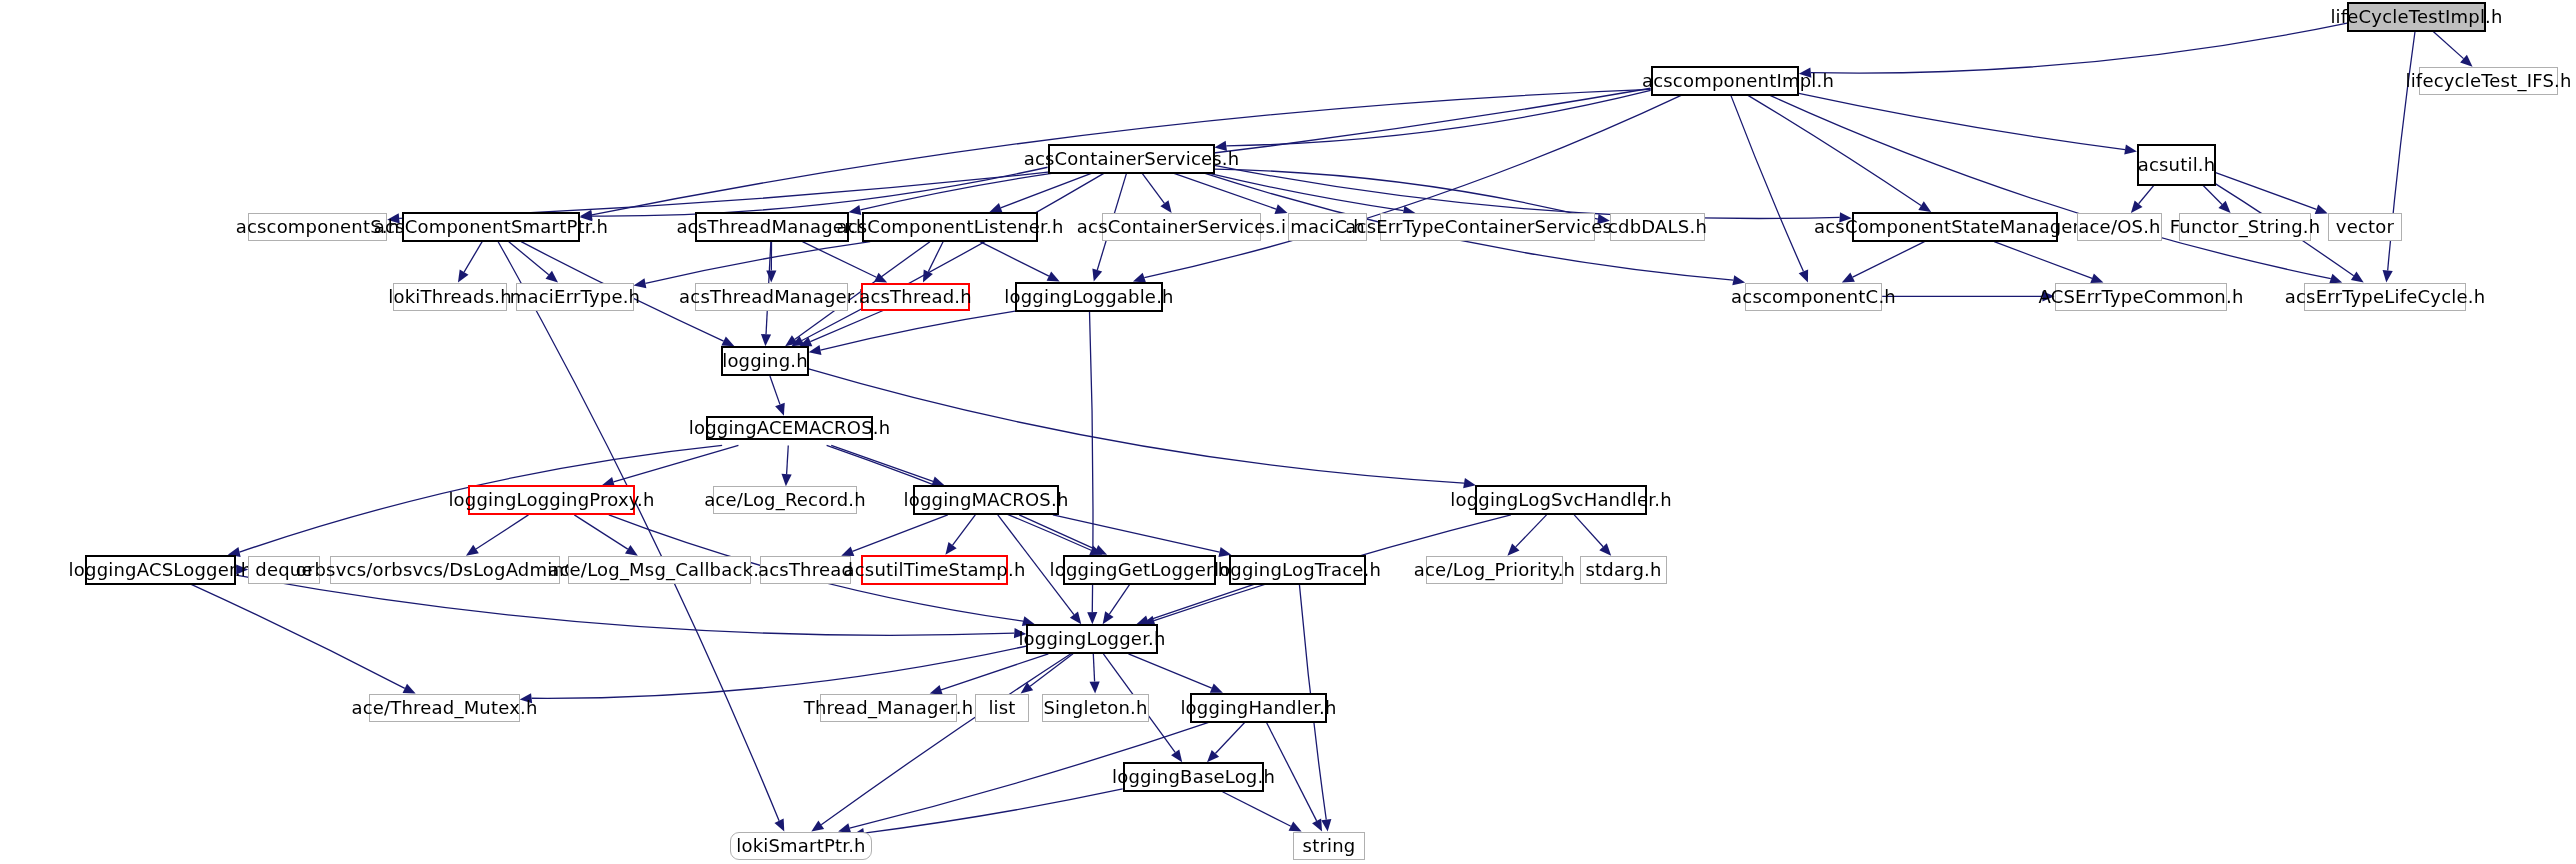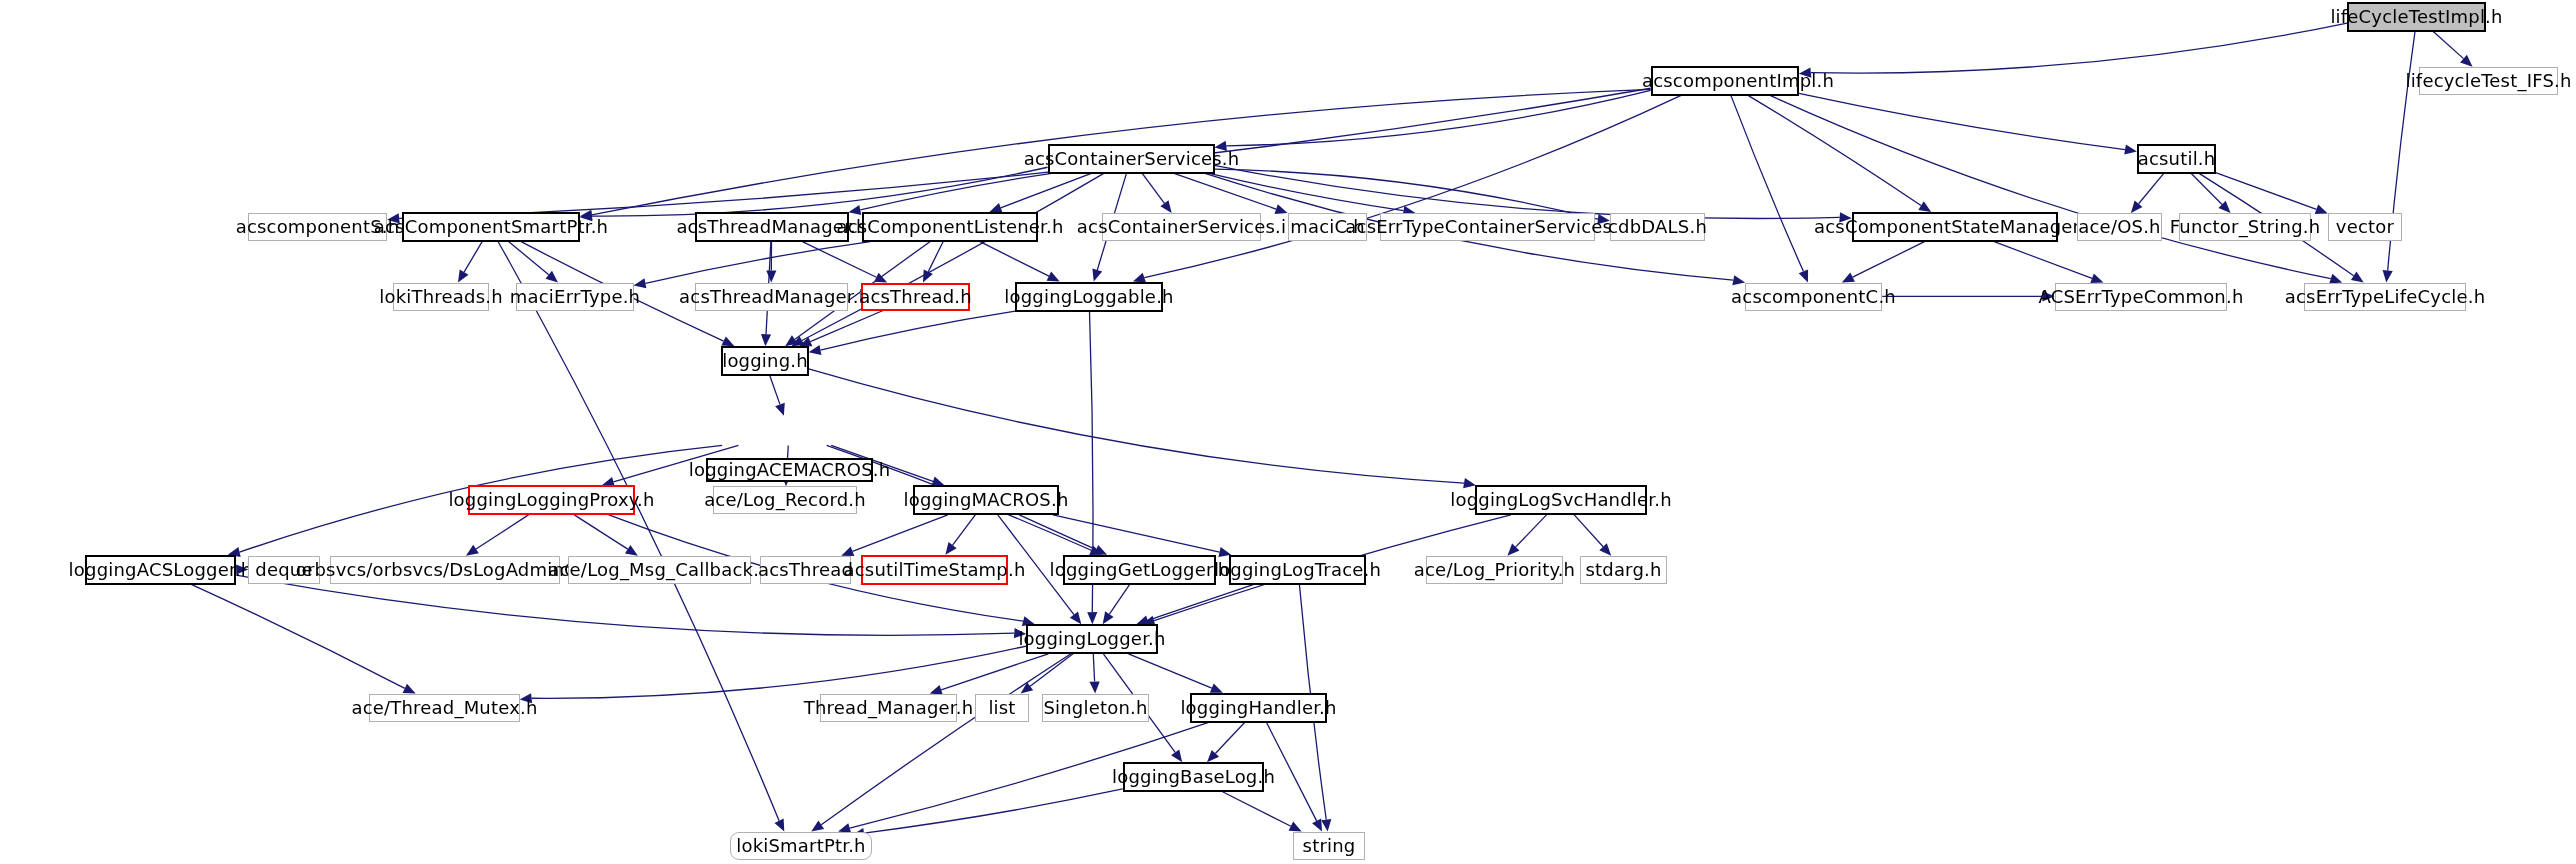--- a/index.html
+++ b/index.html
@@ -185,21 +185,21 @@
       </div>
       <div class="node grey" style="left: 2419px; top: 67px; width: 139px; height: 28px; align-items: center;">
         <span>lifecycleTest_IFS.h</span>
       </div>
       <div class="node black" style="left: 1651px; top: 66px; width: 148px; height: 30px; padding-left: 26px;">
         <span>acscomponentImpl.h</span>
       </div>
       <div class="node black" style="left: 1048px; top: 144px; width: 167px; height: 30px;">
         <span>acsContainerServices.h</span>
       </div>
-      <div class="node black" style="left: 2137px; top: 144px; width: 79px; height: 30px;">
+      <div class="node black" style="left: 2137px; top: 144px; width: 79px; height: 42px;">
         <span>acsutil.h</span>
       </div>
       <div class="node grey" style="left: 248px; top: 213px; width: 139px; height: 28px;">
         <span>acscomponentS.h</span>
       </div>
       <div class="node black" style="left: 402px; top: 212px; width: 178px; height: 30px;">
         <span>acsComponentSmartPtr.h</span>
       </div>
       <div class="node black" style="left: 695px; top: 212px; width: 154px; height: 30px;">
         <span>acsThreadManager.h</span>
@@ -224,21 +224,21 @@
       </div>
       <div class="node grey" style="left: 2077px; top: 213px; width: 85px; height: 28px;">
         <span>ace/OS.h</span>
       </div>
       <div class="node grey" style="left: 2179px; top: 213px; width: 132px; height: 28px;">
         <span>Functor_String.h</span>
       </div>
       <div class="node grey" style="left: 2328px; top: 213px; width: 74px; height: 28px;">
         <span>vector</span>
       </div>
-      <div class="node grey" style="left: 393px; top: 283px; width: 96px; height: 28px;">
+      <div class="node grey" style="left: 393px; top: 283px; width: 114px; height: 28px;">
         <span>lokiThreads.h</span>
       </div>
       <div class="node grey" style="left: 516px; top: 283px; width: 118px; height: 28px;">
         <span>maciErrType.h</span>
       </div>
       <div class="node grey" style="left: 695px; top: 283px; width: 153px; height: 28px;">
         <span>acsThreadManager.i</span>
       </div>
       <div class="node red" style="left: 861px; top: 283px; width: 109px; height: 28px;">
         <span>acsThread.h</span>
@@ -251,21 +251,21 @@
       </div>
       <div class="node grey" style="left: 2055px; top: 283px; width: 172px; height: 28px;">
         <span>ACSErrTypeCommon.h</span>
       </div>
       <div class="node grey" style="left: 2304px; top: 283px; width: 162px; height: 28px;">
         <span>acsErrTypeLifeCycle.h</span>
       </div>
       <div class="node black" style="left: 721px; top: 346px; width: 88px; height: 30px;">
         <span>logging.h</span>
       </div>
-      <div class="node black" style="left: 706px; top: 416px; width: 167px; height: 24px; margin-top: 42px;">
+      <div class="node black" style="left: 706px; top: 416px; width: 167px; height: 24px;">
         <span>loggingACEMACROS.h</span>
       </div>
       <div class="node red" style="left: 468px; top: 485px; width: 167px; height: 30px;">
         <span>loggingLoggingProxy.h</span>
       </div>
       <div class="node grey" style="left: 713px; top: 486px; width: 144px; height: 28px;">
         <span>ace/Log_Record.h</span>
       </div>
       <div class="node black" style="left: 913px; top: 485px; width: 146px; height: 30px;">
         <span>loggingMACROS.h</span>

